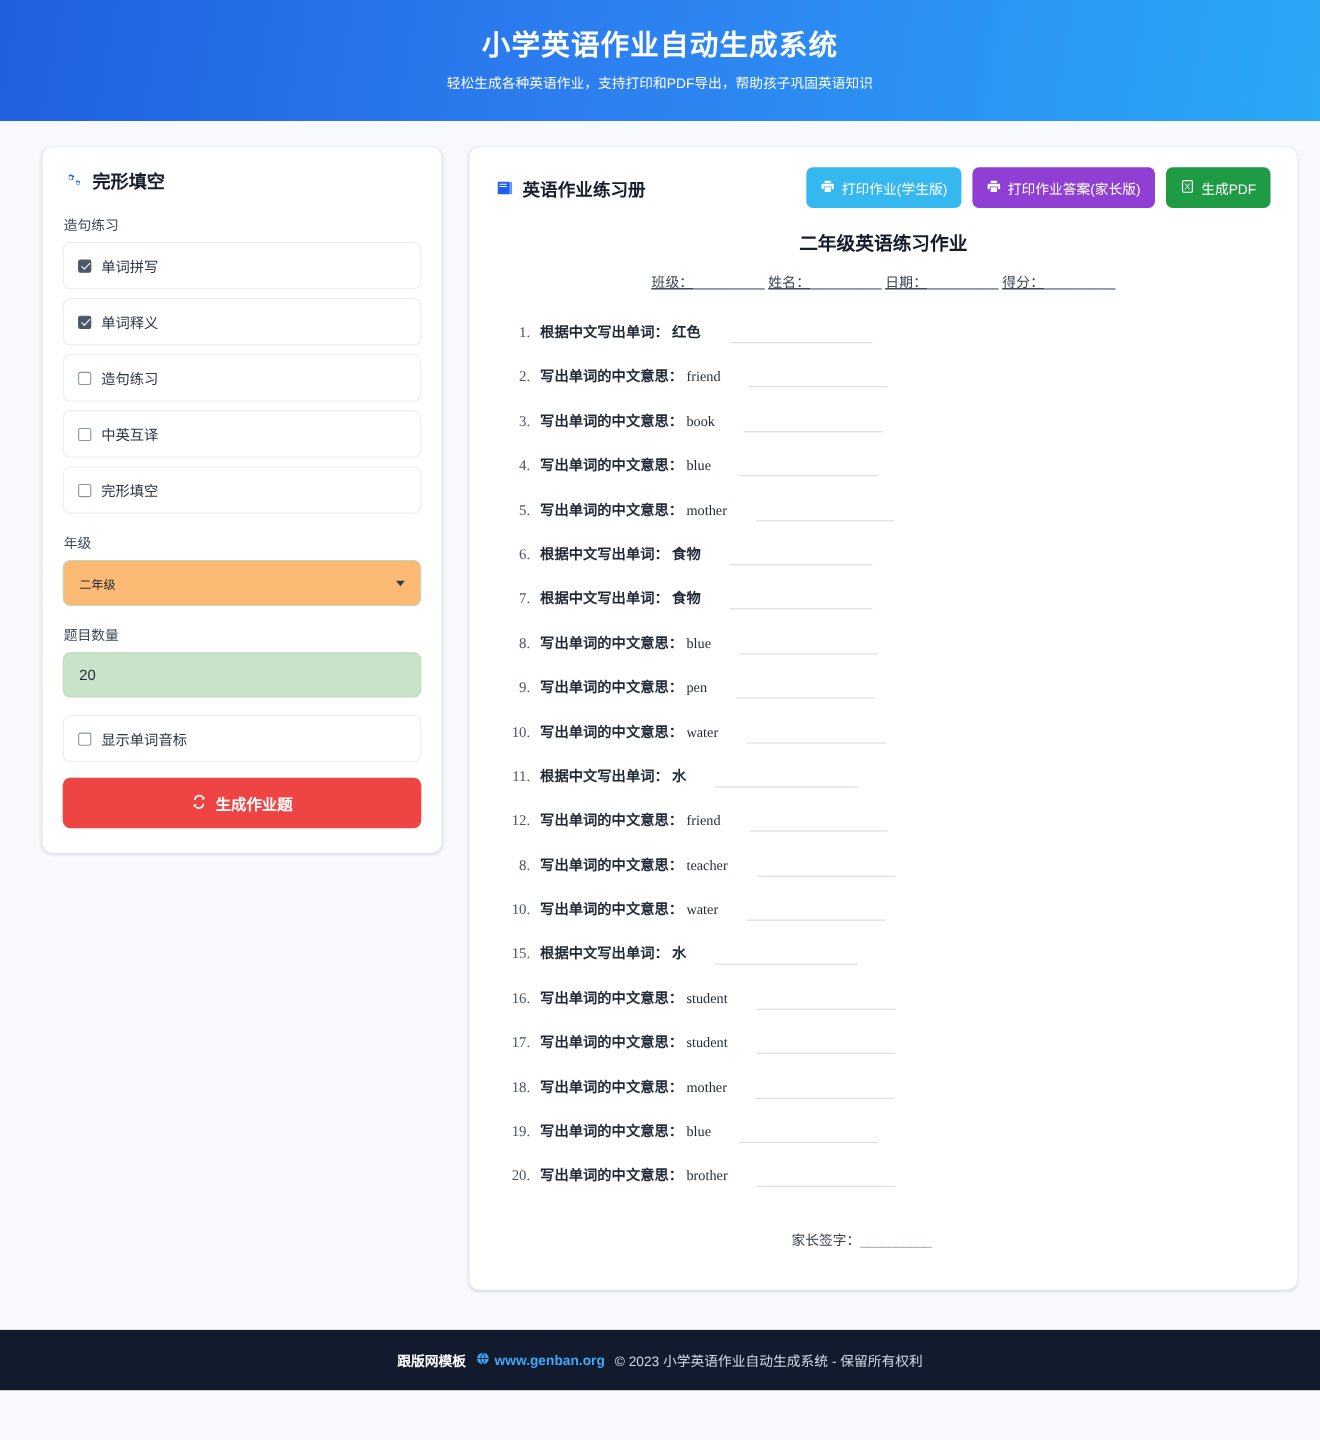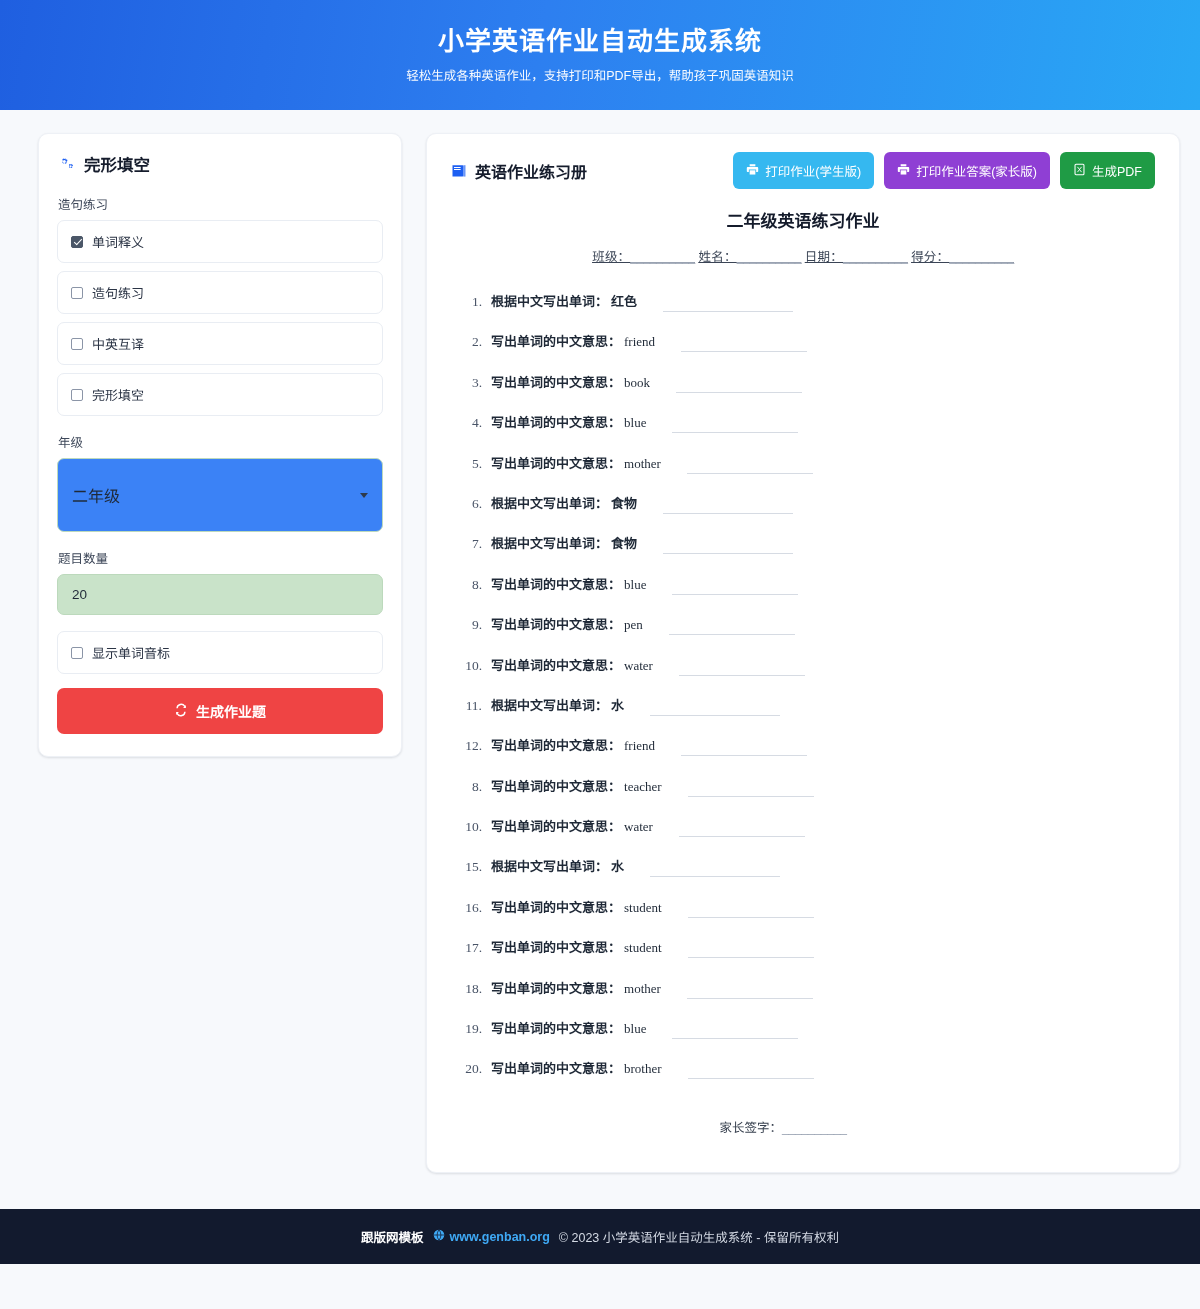--- a/index.html
+++ b/index.html
@@ -95,25 +95,25 @@
     width: 3px; height: 7px;
     border: solid #fff;
     border-width: 0 1.6px 1.6px 0;
     transform: rotate(43deg);
   }
   .check-label { font-size: 13px; color: #2b3445; }
 
   .group { margin-top: 16px; }
   .select-field {
     width: 100%;
-    background: #3b82f6;
+    background: #fdba74;
     border: 1px solid #bcd9bc;
     border-radius: 7px;
-    padding: 24px 14px;
-    font-size: 16px;
+    padding: 12px 14px;
+    font-size: 11px;
     color: #1f2937;
     font-family: inherit;
     appearance: none;
     -webkit-appearance: none;
     display: flex;
     align-items: center;
     justify-content: space-between;
   }
   .chev {
     width: 0; height: 0;
@@ -298,20 +298,24 @@
           <path d="M12.2 6.6l.4 1 1.1.1.2 1.1-.9.7.3 1-.9.6-.9-.7-1 .4-.6-.9.5-1-.5-1 .6-.9 1 .4.9-.7z"></path>
           <circle cx="11.6" cy="9.3" r="1.1" fill="#fff"></circle>
         </svg>
       </span>
       <span>完形填空</span>
     </div>
 
     <p class="field-label">造句练习</p>
 
     <div>
+      <label class="check-row">
+        <span class="cbox checked"></span>
+        <span class="check-label">单词拼写</span>
+      </label>
       <label class="check-row">
         <span class="cbox checked"></span>
         <span class="check-label">单词释义</span>
       </label>
       <label class="check-row">
         <span class="cbox"></span>
         <span class="check-label">造句练习</span>
       </label>
       <label class="check-row">
         <span class="cbox"></span>

